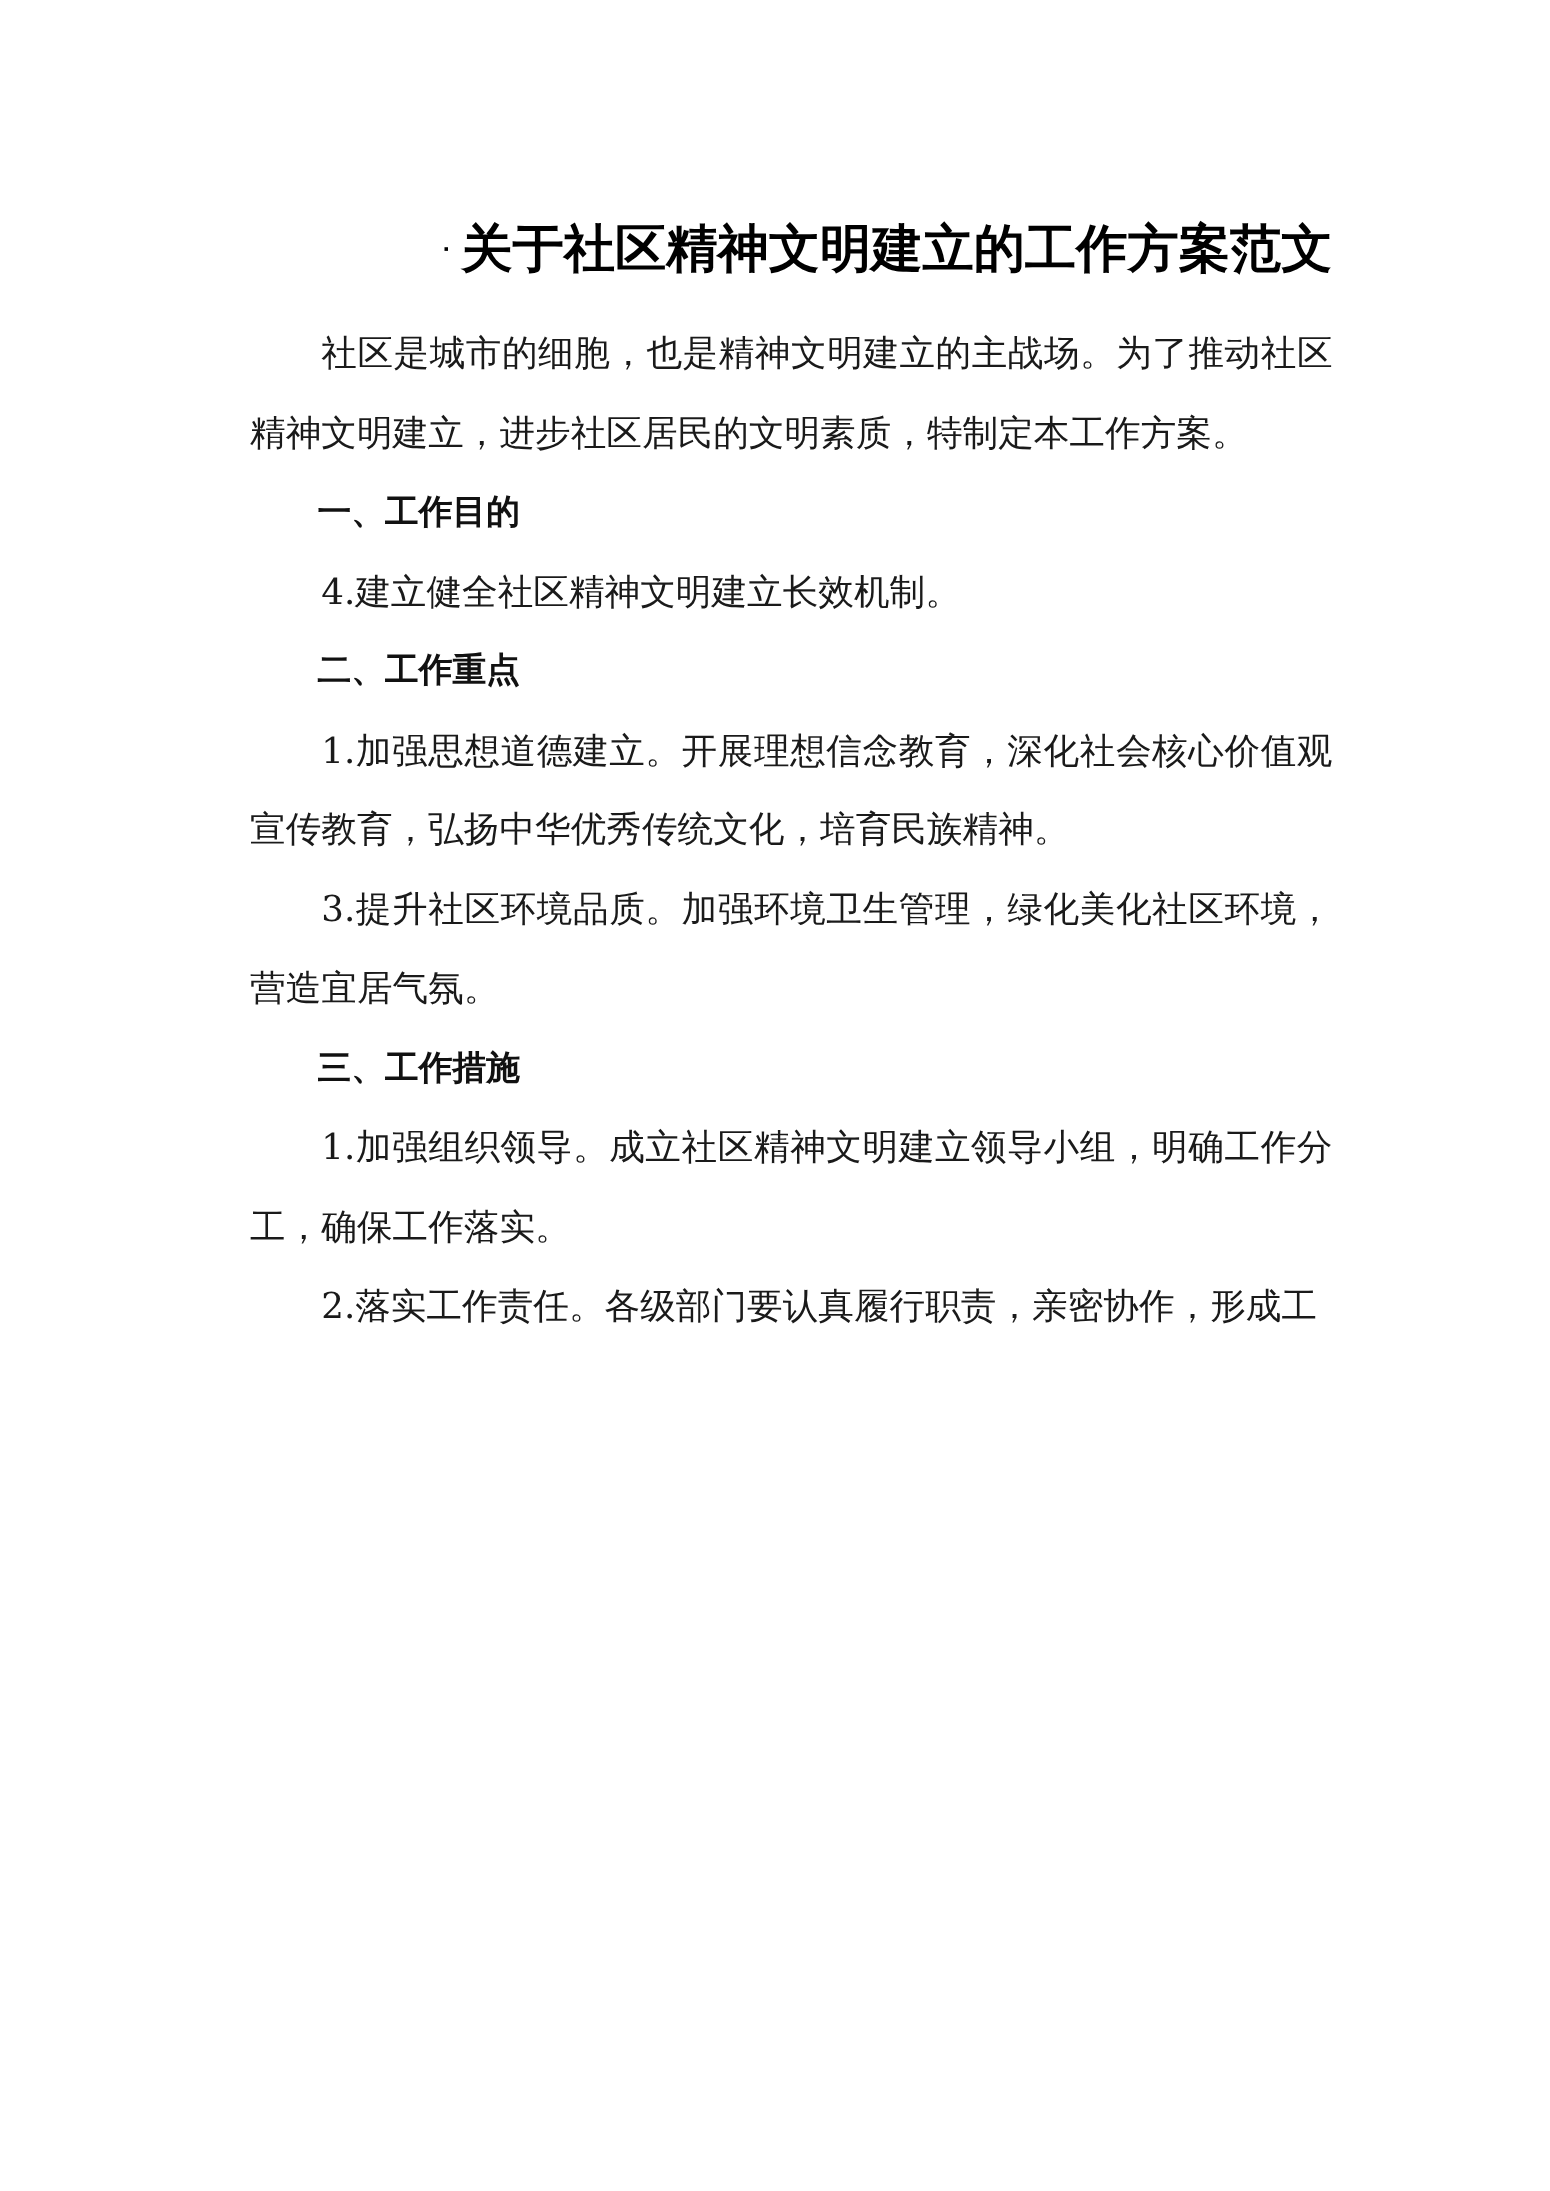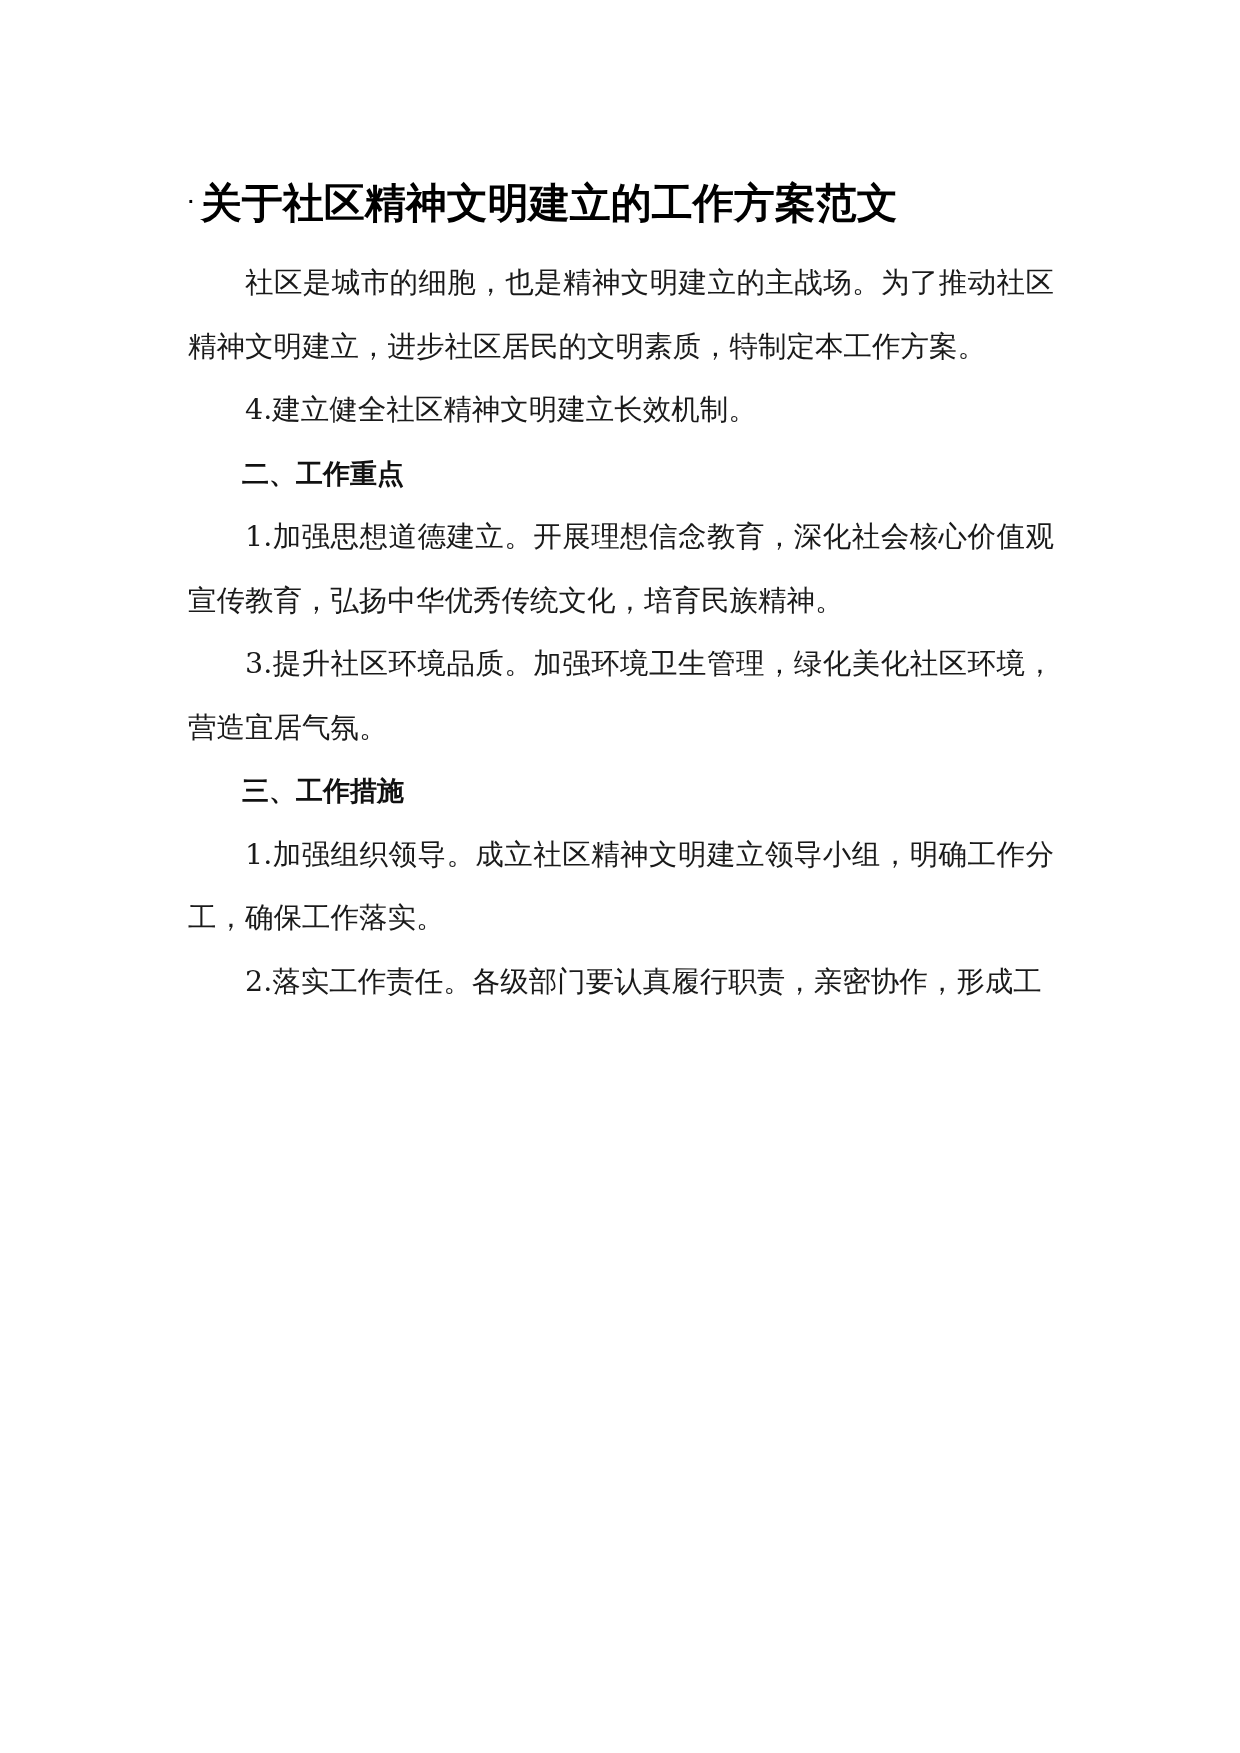--- a/index.html
+++ b/index.html
@@ -15,41 +15,41 @@
       color: #111111;
     }
     .page {
       position: absolute;
       left: 188px;
       top: 0;
       width: 866px;
     }
     .title {
       position: absolute;
-      left: 0;
+      left: 12px;
       top: 177px;
       width: 866px;
-      text-align: left;
-      font-family: Liberation Sans, sans-serif;
+      text-align: right;
+      font-family: Liberation Mono, monospace;
       font-weight: bold;
       font-size: 41px;
       line-height: 52px;
       letter-spacing: 0px;
       color: #000000;
     }
     .title .dot {
       font-size: 20px;
       vertical-align: top;
       position: relative;
       top: -2px;
       margin-right: 6px;
     }
     .body-text {
       position: absolute;
-      left: 0;
+      left: 12px;
       top: 251px;
       width: 866px;
       font-family: "DejaVu Serif", "Liberation Serif", serif;
       font-size: 28.5px;
       line-height: 63.5px;
       color: #1a1a1a;
     }
     .para {
       margin: 0;
       text-indent: 2em;
@@ -69,20 +69,21 @@
 <body>
 
 <div class="page">
   <div class="title">
     <span class="dot">·</span><span>关于社区精神文明建立的工作方案范文</span>
   </div>
 
   <div class="body-text">
     <p class="para">社区是城市的细胞，也是精神文明建立的主战场。为了推动社区精神文明建立，进步社区居民的文明素质，特制定本工作方案。</p>
 
+    <p class="heading">一、工作目的</p>
     <p class="para">4.建立健全社区精神文明建立长效机制。</p>
 
     <p class="heading">二、工作重点</p>
     <p class="para">1.加强思想道德建立。开展理想信念教育，深化社会核心价值观宣传教育，弘扬中华优秀传统文化，培育民族精神。</p>
     <p class="para">3.提升社区环境品质。加强环境卫生管理，绿化美化社区环境，营造宜居气氛。</p>
 
     <p class="heading">三、工作措施</p>
     <p class="para">1.加强组织领导。成立社区精神文明建立领导小组，明确工作分工，确保工作落实。</p>
     <p class="para">2.落实工作责任。各级部门要认真履行职责，亲密协作，形成工</p>
   </div>

